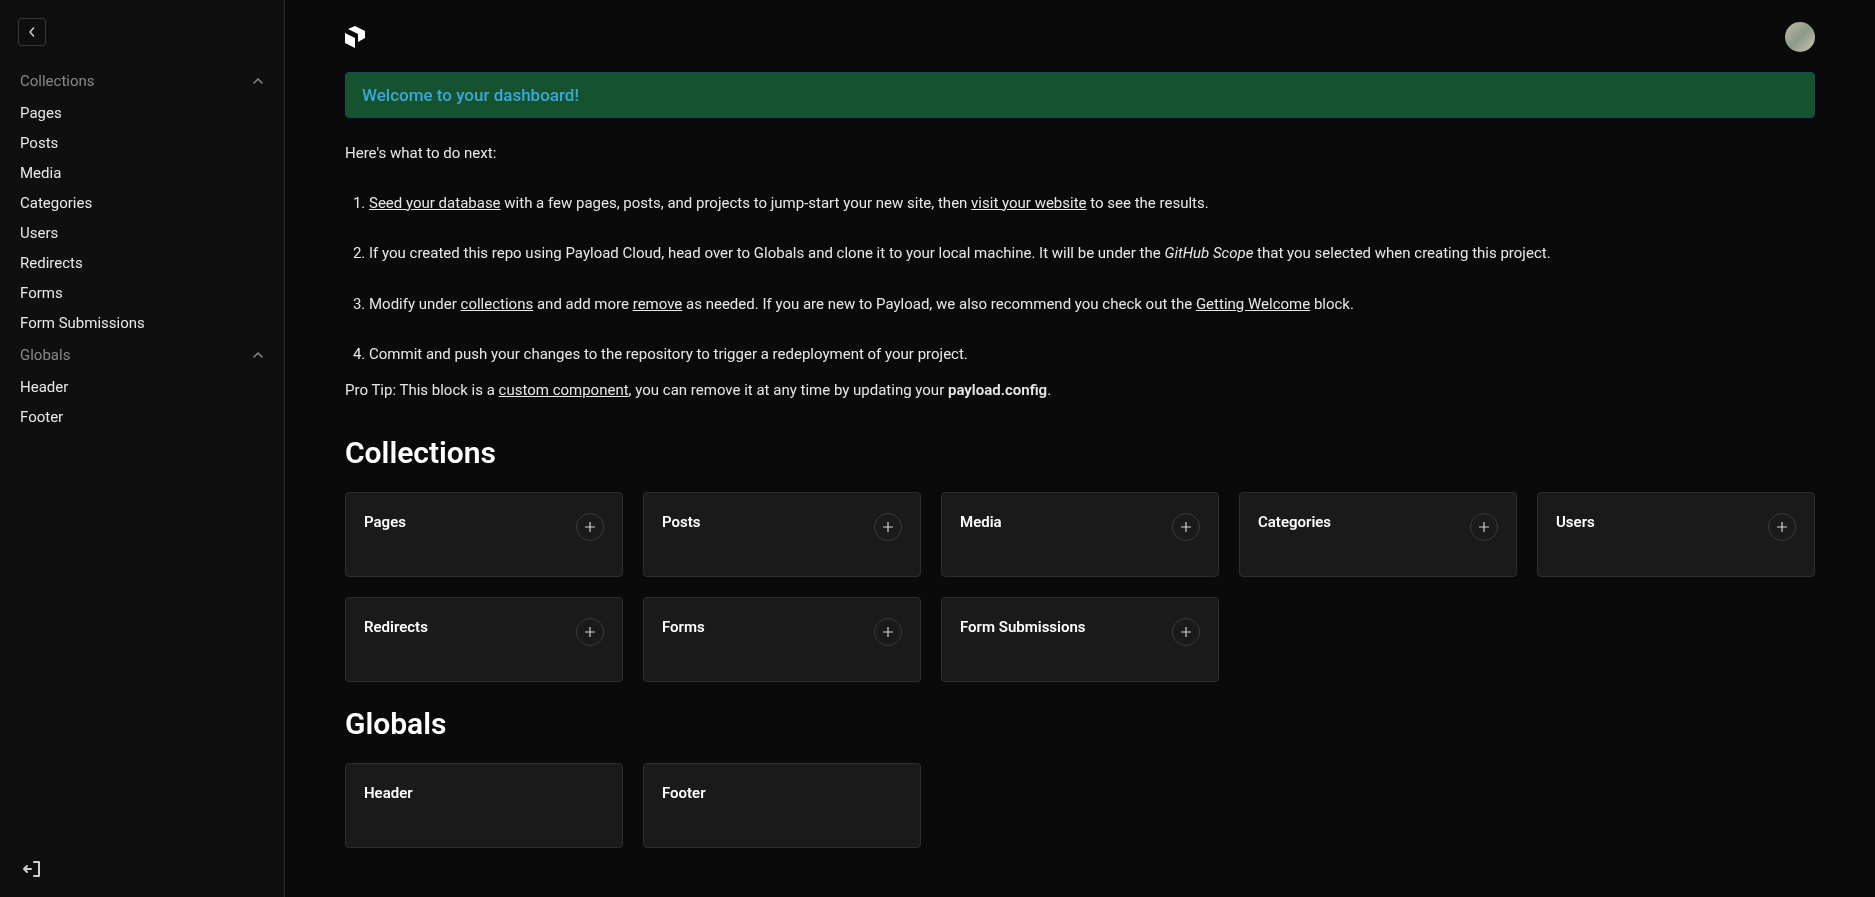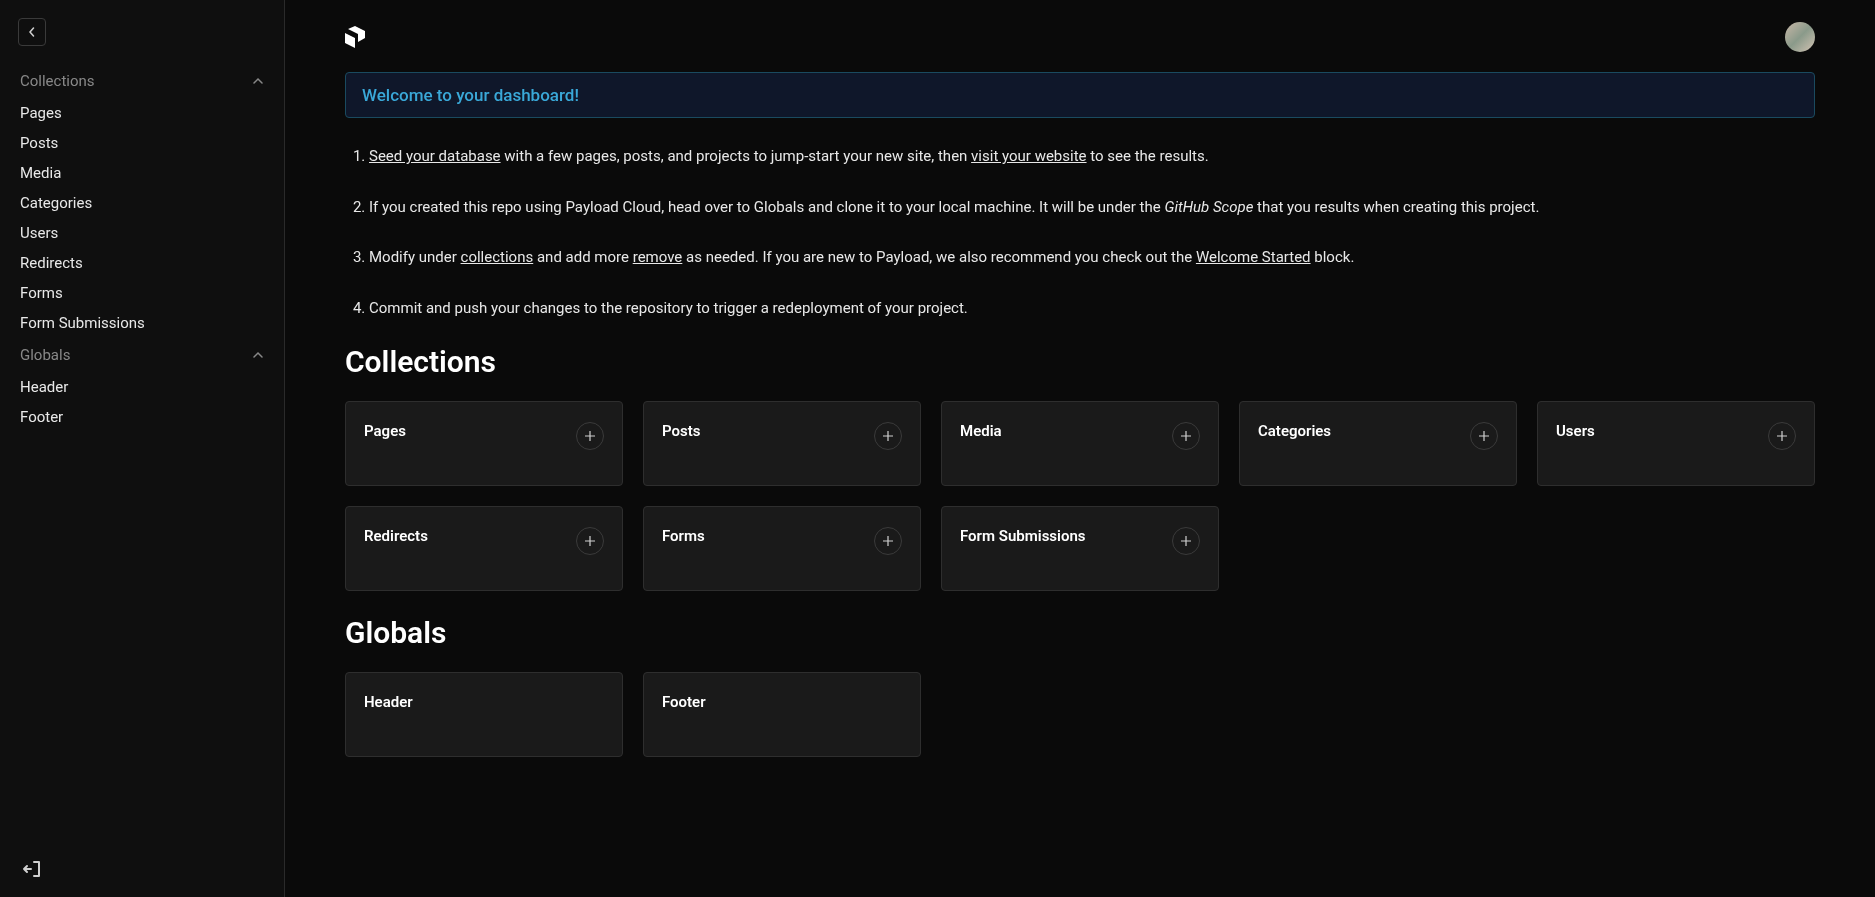--- a/index.html
+++ b/index.html
@@ -70,21 +70,21 @@
     padding: 22px 0 20px 0;
   }
   .logo { color: #fff; }
   .avatar {
     width: 30px;
     height: 30px;
     border-radius: 50%;
     background: linear-gradient(135deg, #c9b8a8 0%, #8a9a8a 50%, #d4c4b4 100%);
   }
   .banner {
-    background: #0f172a;
+    background: #14532d;
     border: 1px solid #1a4a5f;
     border-radius: 4px;
     padding: 12px 16px;
     color: #3aa8d8;
     font-size: 17px;
     font-weight: 500;
     margin-bottom: 24px;
   }
   .intro-text {
     color: #e8e8e8;
@@ -197,26 +197,28 @@
       <svg width="20" height="22" viewBox="0 0 20 22">
           <path d="M10 0 L20 5 L20 12 L13 16 L13 8 L3 3 Z M0 7 L10 12 L10 22 L0 17 Z" fill="#fff"></path>
         </svg>
     </div>
     <div class="avatar"></div>
   </div>
 
   <div class="banner">Welcome to your dashboard!</div>
 
   <div class="intro">
+    <p class="intro-text">Here's what to do next:</p>
     <ol>
       <li><span class="u">Seed your database</span><span> with a few pages, posts, and projects to jump-start your new site, then </span><span class="u">visit your website</span><span> to see the results.</span></li>
-      <li><span>If you created this repo using Payload Cloud, head over to Globals and clone it to your local machine. It will be under the </span><em>GitHub Scope</em><span> that you results when creating this project.</span></li>
-      <li><span>Modify under </span><span class="u">collections</span><span> and add more </span><span class="u">remove</span><span> as needed. If you are new to Payload, we also recommend you check out the </span><span class="u">Welcome Started</span><span> block.</span></li>
+      <li><span>If you created this repo using Payload Cloud, head over to Globals and clone it to your local machine. It will be under the </span><em>GitHub Scope</em><span> that you selected when creating this project.</span></li>
+      <li><span>Modify under </span><span class="u">collections</span><span> and add more </span><span class="u">remove</span><span> as needed. If you are new to Payload, we also recommend you check out the </span><span class="u">Getting Welcome</span><span> block.</span></li>
       <li>Commit and push your changes to the repository to trigger a redeployment of your project.</li>
     </ol>
+    <p class="protip"><span>Pro Tip: This block is a </span><span class="u">custom component</span><span>, you can remove it at any time by updating your </span><strong>payload.config</strong><span>.</span></p>
   </div>
 
   <h2 class="section">Collections</h2>
   <div class="card-grid">
     <div class="card">
         <span class="card-title">Pages</span>
         <button class="add-btn">
           <svg width="12" height="12" viewBox="0 0 12 12">
             <path d="M6 1 V11 M1 6 H11" stroke="currentColor" stroke-width="1.2"></path>
           </svg>

